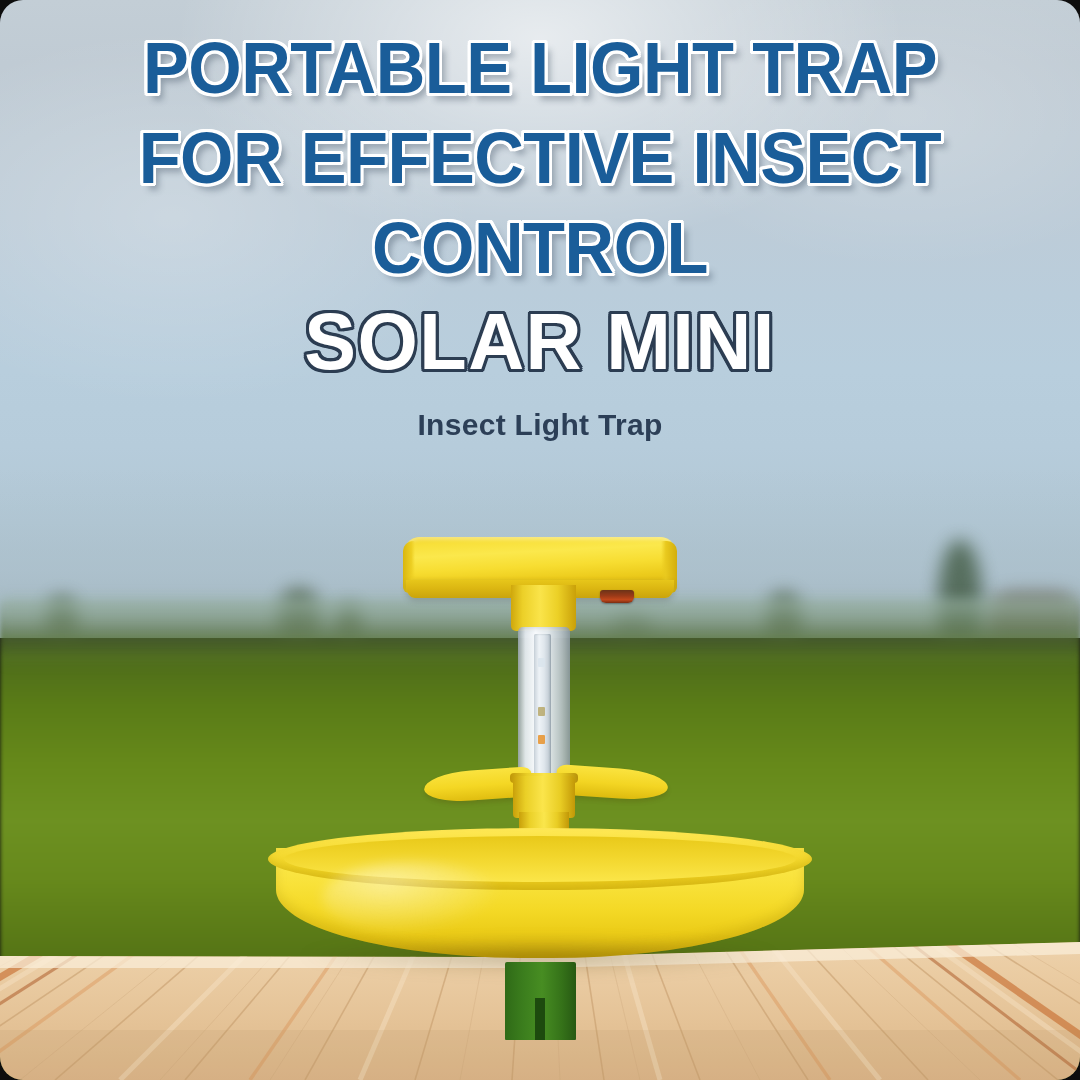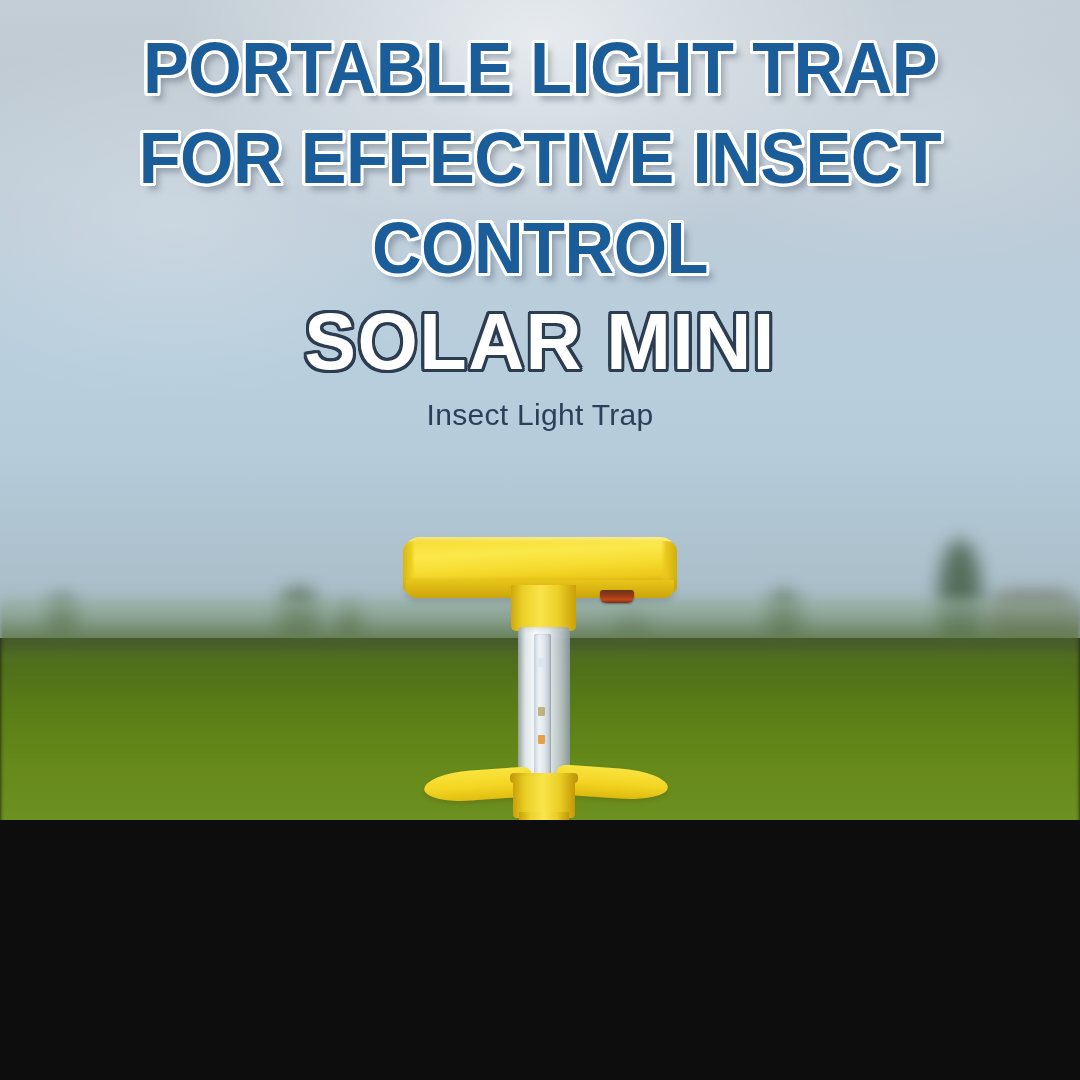--- a/index.html
+++ b/index.html
@@ -4,24 +4,25 @@
 <title>Solar Mini Insect Light Trap</title>
 <style>
   html, body {
     margin: 0;
     padding: 0;
     background: #0d0d0d;
   }
   #stage {
     position: relative;
     width: 1080px;
-    height: 820px;
+    height: 1080px;
     overflow: hidden;
     font-family: "Liberation Sans", sans-serif;
     user-select: none;
+    border-radius: 23px;
   }
 
   
   .bg-sky {
     position: absolute;
     left: 0; top: 0;
     width: 1080px; height: 638px;
     background:
       radial-gradient(ellipse 520px 300px at 50% 6%, rgba(255,255,255,0.62) 0%, rgba(255,255,255,0.30) 35%, rgba(255,255,255,0.0) 70%),
       radial-gradient(ellipse 420px 260px at 16% 34%, rgba(255,255,255,0.22) 0%, rgba(255,255,255,0.0) 72%),
@@ -126,23 +127,23 @@
     transform: scaleX(0.97);
     transform-origin: center;
     text-shadow:
       -3px 0 0 #2c3d52,  3px 0 0 #2c3d52,  0 -3px 0 #2c3d52,  0 3px 0 #2c3d52,
       -2px -2px 0 #2c3d52, 2px -2px 0 #2c3d52, -2px 2px 0 #2c3d52, 2px 2px 0 #2c3d52,
       -3px -2px 0 #2c3d52, 3px -2px 0 #2c3d52, -3px 2px 0 #2c3d52, 3px 2px 0 #2c3d52,
       -2px -3px 0 #2c3d52, 2px -3px 0 #2c3d52, -2px 3px 0 #2c3d52, 2px 3px 0 #2c3d52;
   }
   .subtitle {
     display: block;
-    margin-top: 16px;
+    margin-top: 26px;
     font-size: 30px;
-    font-weight: 400;
+    font-weight: 700;
     letter-spacing: 0.3px;
     color: #2c3f57;
   }
 
   
   .table-wrap {
     position: absolute;
     left: 0; top: 920px;
     width: 1080px; height: 160px;
     z-index: 18;

